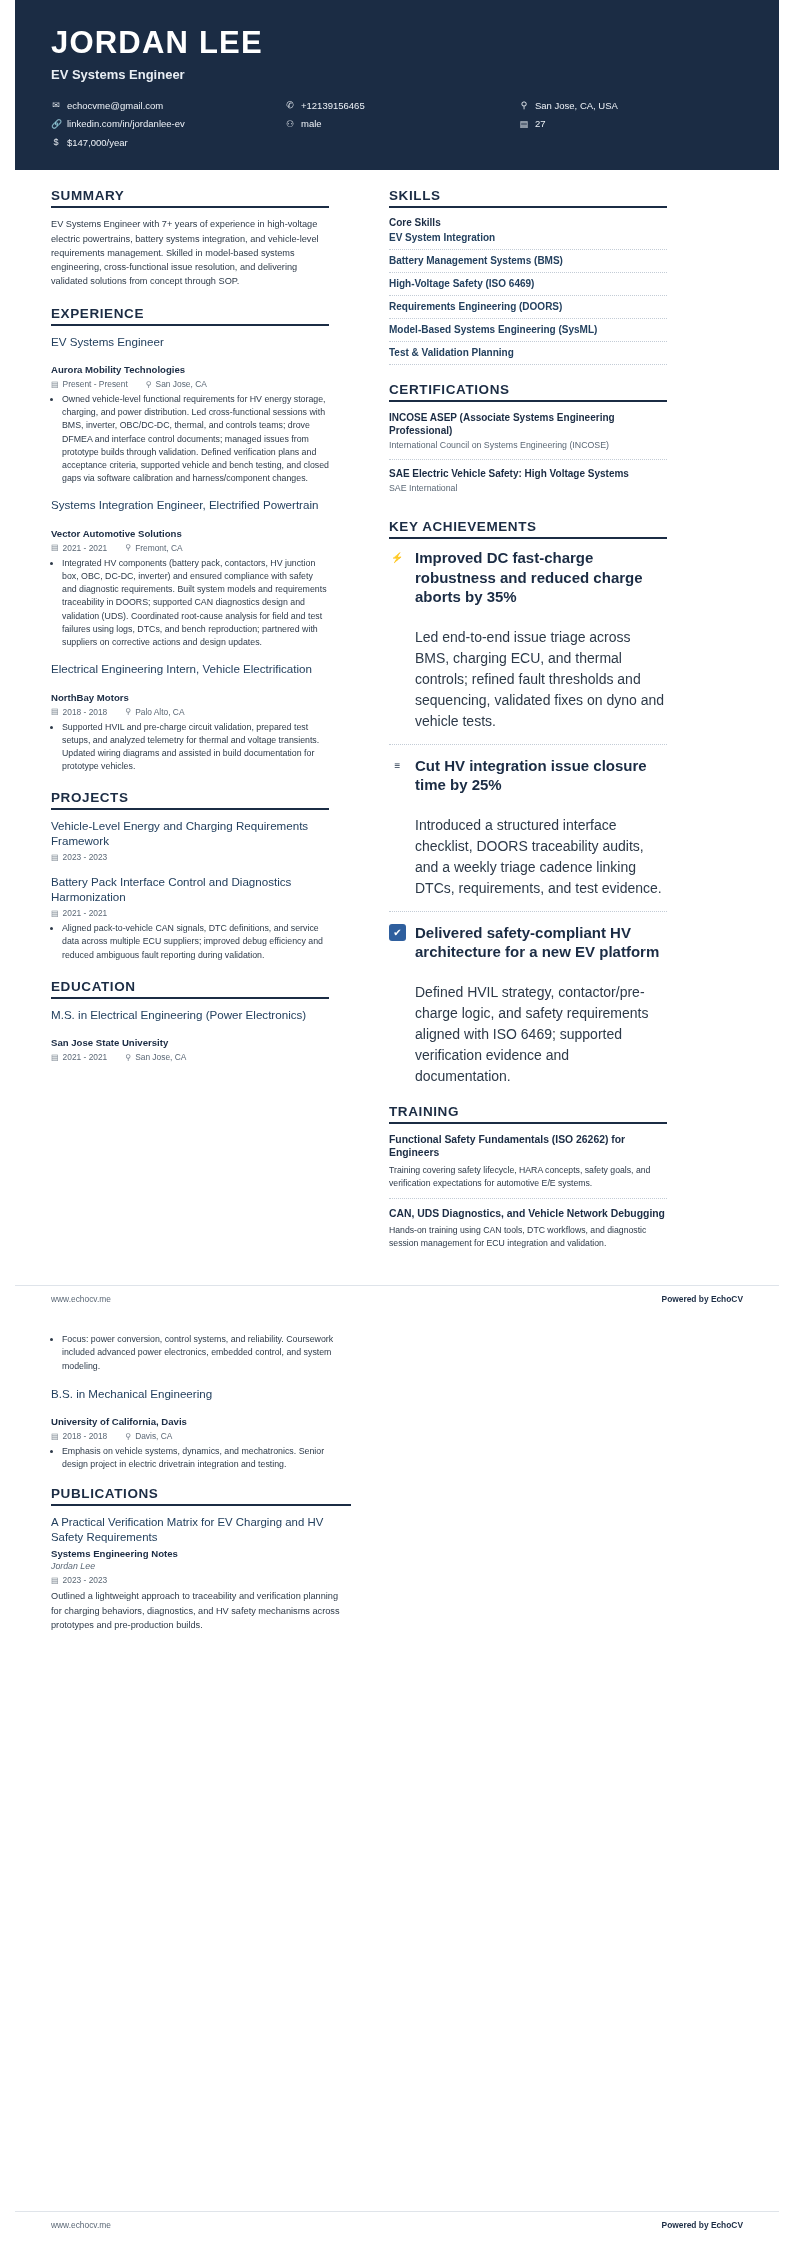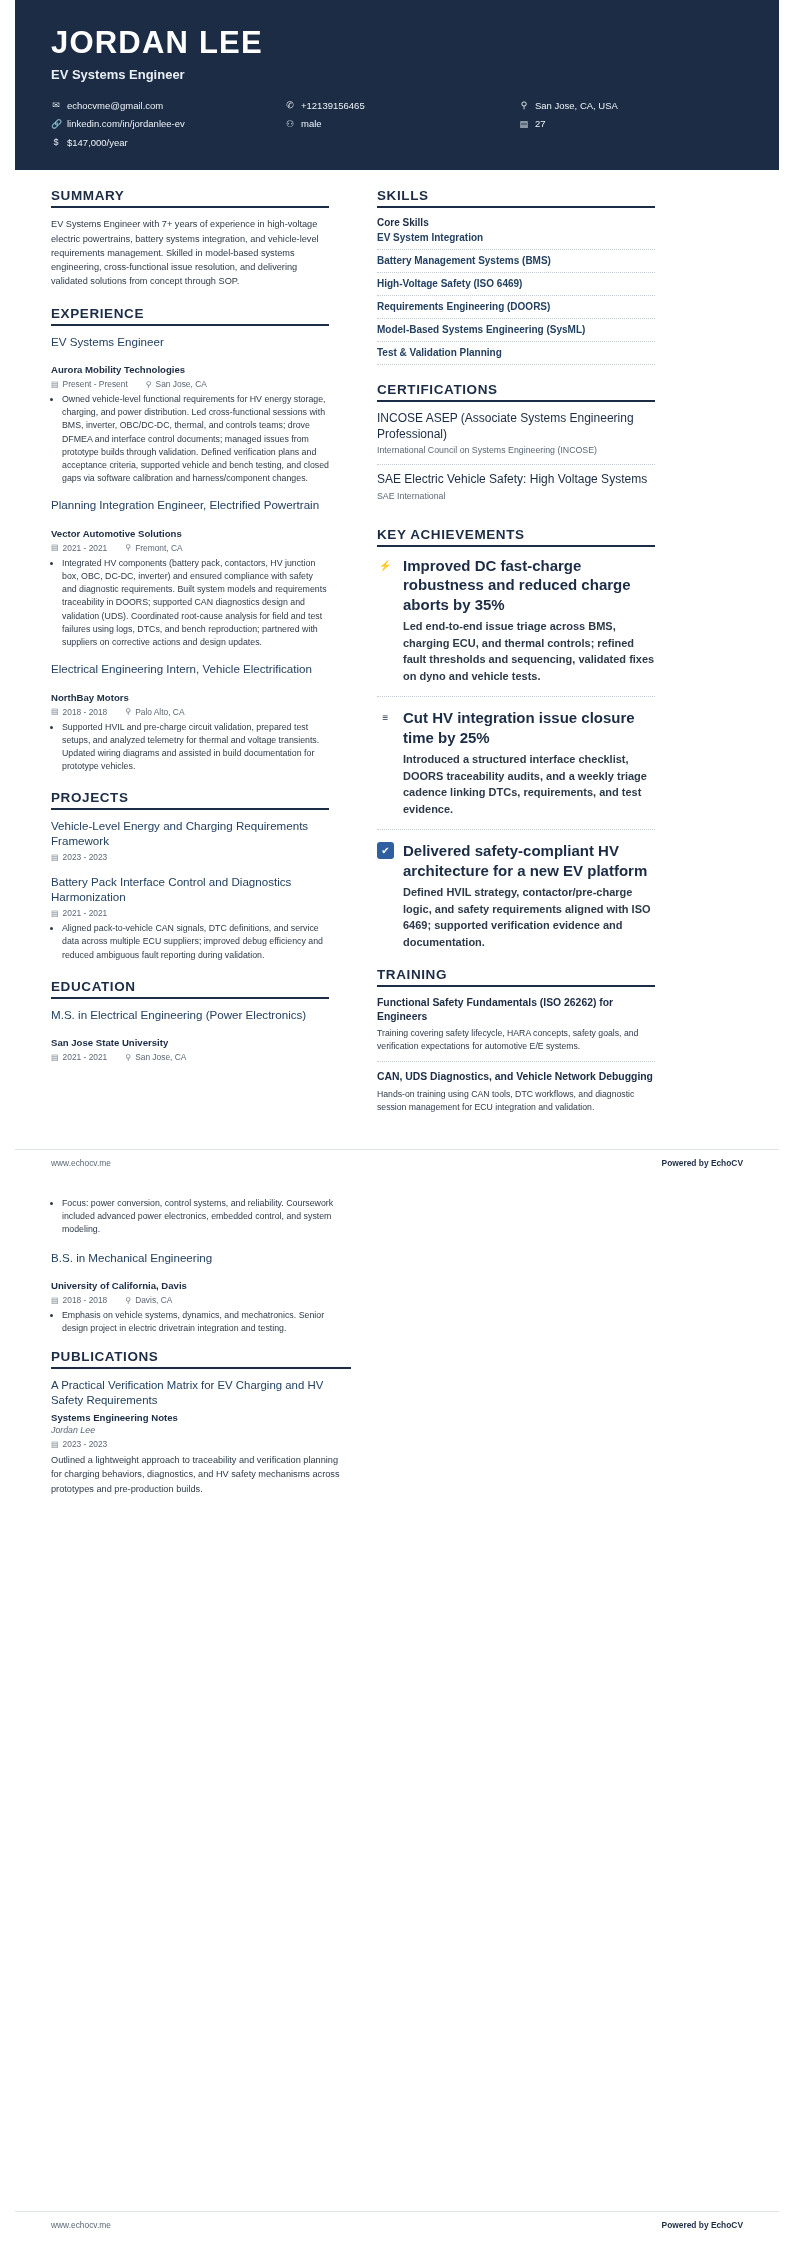--- a/index.html
+++ b/index.html
@@ -54,21 +54,21 @@
     text-align: center;
     font-size: 9px;
     opacity: .95;
     flex: none;
   }
   .contact-item .ctext { white-space: nowrap; overflow: hidden; text-overflow: ellipsis; }
 
   
   .body {
     display: flex;
-    gap: 4px;
+    gap: 16px;
     padding: 18px 36px 0 36px;
   }
   .col-left { width: 300px; flex: none; padding-right: 22px; }
   .col-right { width: 300px; flex: none; padding-left: 22px; }
 
   .sec-title {
     font-size: 13.5px;
     font-weight: bold;
     letter-spacing: .6px;
     color: #1b2c44;
@@ -131,35 +131,35 @@
     font-weight: bold;
     color: #24415f;
     border-bottom: 1px dotted #c3ccd6;
     padding: 5px 0 6px 0;
   }
   .skill-row.first { padding-top: 0; }
 
   
   .cert { padding-bottom: 7px; margin-bottom: 7px; border-bottom: 1px dotted #c3ccd6; }
   .cert:last-child { border-bottom: none; }
-  .cert-name { font-size: 12px; font-weight: normal; color: #1b2c44; line-height: 1.3; }
+  .cert-name { font-size: 10px; font-weight: bold; color: #1b2c44; line-height: 1.3; }
   .cert-org { font-size: 8.8px; color: #5b6876; margin-top: 3px; line-height: 1.35; }
 
   
   .ach { display: flex; gap: 9px; margin-bottom: 12px; }
   .ach-icon {
     width: 17px; height: 17px; flex: none;
     border-radius: 3px;
     display: flex; align-items: center; justify-content: center;
     font-size: 10px; color: #1b2c44;
     margin-top: 1px;
   }
   .ach-icon.boxed { background: #2f5f9e; color: #fff; }
   .ach-title { font-size: 15px; font-weight: bold; color: #1b2c44; line-height: 1.3; }
-  .ach-desc { font-size: 11px; color: #2d3a49; line-height: 1.5; margin-top: 4px; font-weight: bold; }
+  .ach-desc { font-size: 14px; color: #2d3a49; line-height: 1.5; margin-top: 20px; }
   .ach-sep { border-bottom: 1px dotted #c3ccd6; margin-bottom: 11px; }
 
   
   .train { padding-bottom: 8px; margin-bottom: 8px; border-bottom: 1px dotted #c3ccd6; }
   .train:last-child { border-bottom: none; }
   .train-name { font-size: 10.4px; font-weight: bold; color: #1b2c44; line-height: 1.3; }
   .train-desc { font-size: 8.7px; color: #2d3a49; line-height: 1.5; margin-top: 4px; }
 
   
   .pub-title { font-size: 11.4px; color: #24415f; line-height: 1.3; }
@@ -260,21 +260,21 @@
                 <span class="mi">⚲</span>
                 <span>San Jose, CA</span>
               </span>
           </div>
           <ul class="bullets">
             <li>Owned vehicle-level functional requirements for HV energy storage, charging, and power distribution. Led cross-functional sessions with BMS, inverter, OBC/DC-DC, thermal, and controls teams; drove DFMEA and interface control documents; managed issues from prototype builds through validation. Defined verification plans and acceptance criteria, supported vehicle and bench testing, and closed gaps via software calibration and harness/component changes.</li>
           </ul>
         </div>
 
         <div class="entry">
-          <div class="entry-title">Planning Integration Engineer, Electrified Powertrain</div>
+          <div class="entry-title">Systems Integration Engineer, Electrified Powertrain</div>
           <div class="entry-sub">Vector Automotive Solutions</div>
           <div class="meta">
             <span class="m">
                 <span class="mi">▤</span>
                 <span>2021  -  2021</span>
               </span>
             <span class="m">
                 <span class="mi">⚲</span>
                 <span>Fremont, CA</span>
               </span>

